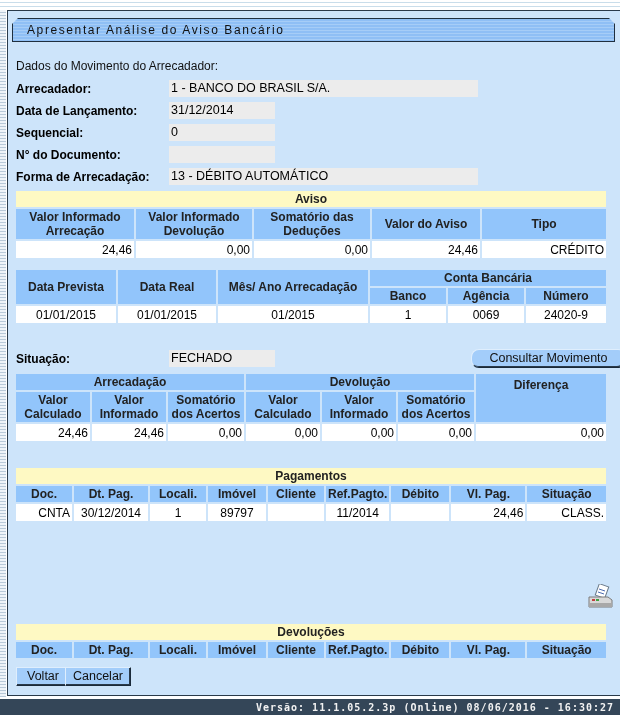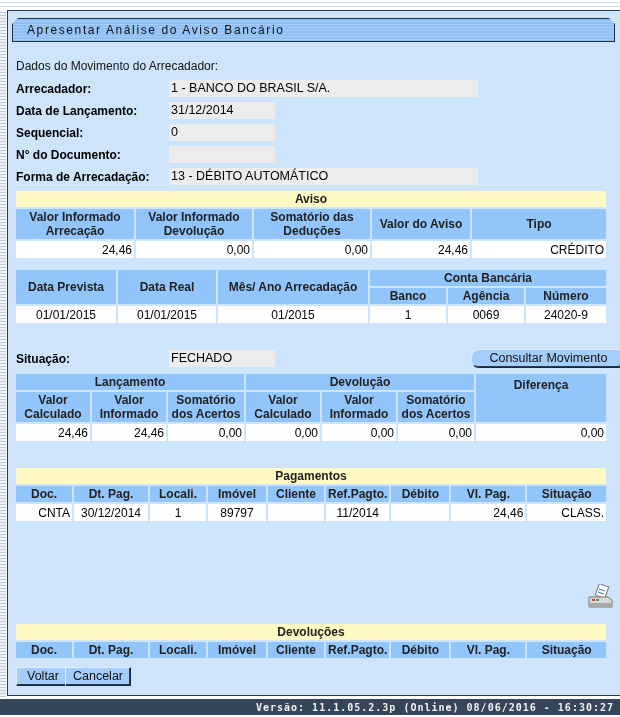--- a/index.html
+++ b/index.html
@@ -85,21 +85,21 @@
 
   <table class="grid" style="left:6px; top:178px; width:594px;">
     <tbody>
         <tr>
           <th class="cap" colspan="5">Aviso</th>
         </tr>
     <tr>
       <th style="width:118px;"><span>Valor Informado</span><br><span>Arrecação</span></th>
       <th style="width:116px;"><span>Valor Informado</span><br><span>Devolução</span></th>
       <th style="width:116px;"><span>Somatório das</span><br><span>Deduções</span></th>
-      <th style="width:98px;text-align:center;">Valor do Aviso</th>
+      <th style="width:108px;text-align:center;">Valor do Aviso</th>
       <th>Tipo</th>
     </tr>
     <tr>
       <td class="r">24,46</td>
       <td class="r">0,00</td>
       <td class="r">0,00</td>
       <td class="r">24,46</td>
       <td class="l">CRÉDITO</td>
     </tr>
   </tbody>
@@ -131,21 +131,21 @@
 
   <div class="field-row" style="top:339px;">
     <span class="lbl">Situação:</span>
     <span class="val" style="width:106px;">FECHADO</span>
   </div>
   <button class="btn" style="left:463px; top:338px; width:155px;border-radius:8px;">Consultar Movimento</button>
 
   <table class="grid" style="left:6px; top:361px; width:594px;">
     <tbody>
         <tr>
-      <th colspan="3">Lançamento</th>
+      <th colspan="3">Arrecadação</th>
       <th colspan="3">Devolução</th>
       <th rowspan="2" style="vertical-align:top; padding-top:4px;">Diferença</th>
     </tr>
     <tr>
       <th style="width:74px;"><span>Valor</span><br><span>Calculado</span></th>
       <th style="width:74px;"><span>Valor</span><br><span>Informado</span></th>
       <th style="width:76px;"><span>Somatório</span><br><span>dos Acertos</span></th>
       <th style="width:74px;"><span>Valor</span><br><span>Calculado</span></th>
       <th style="width:74px;"><span>Valor</span><br><span>Informado</span></th>
       <th style="width:76px;"><span>Somatório</span><br><span>dos Acertos</span></th>

